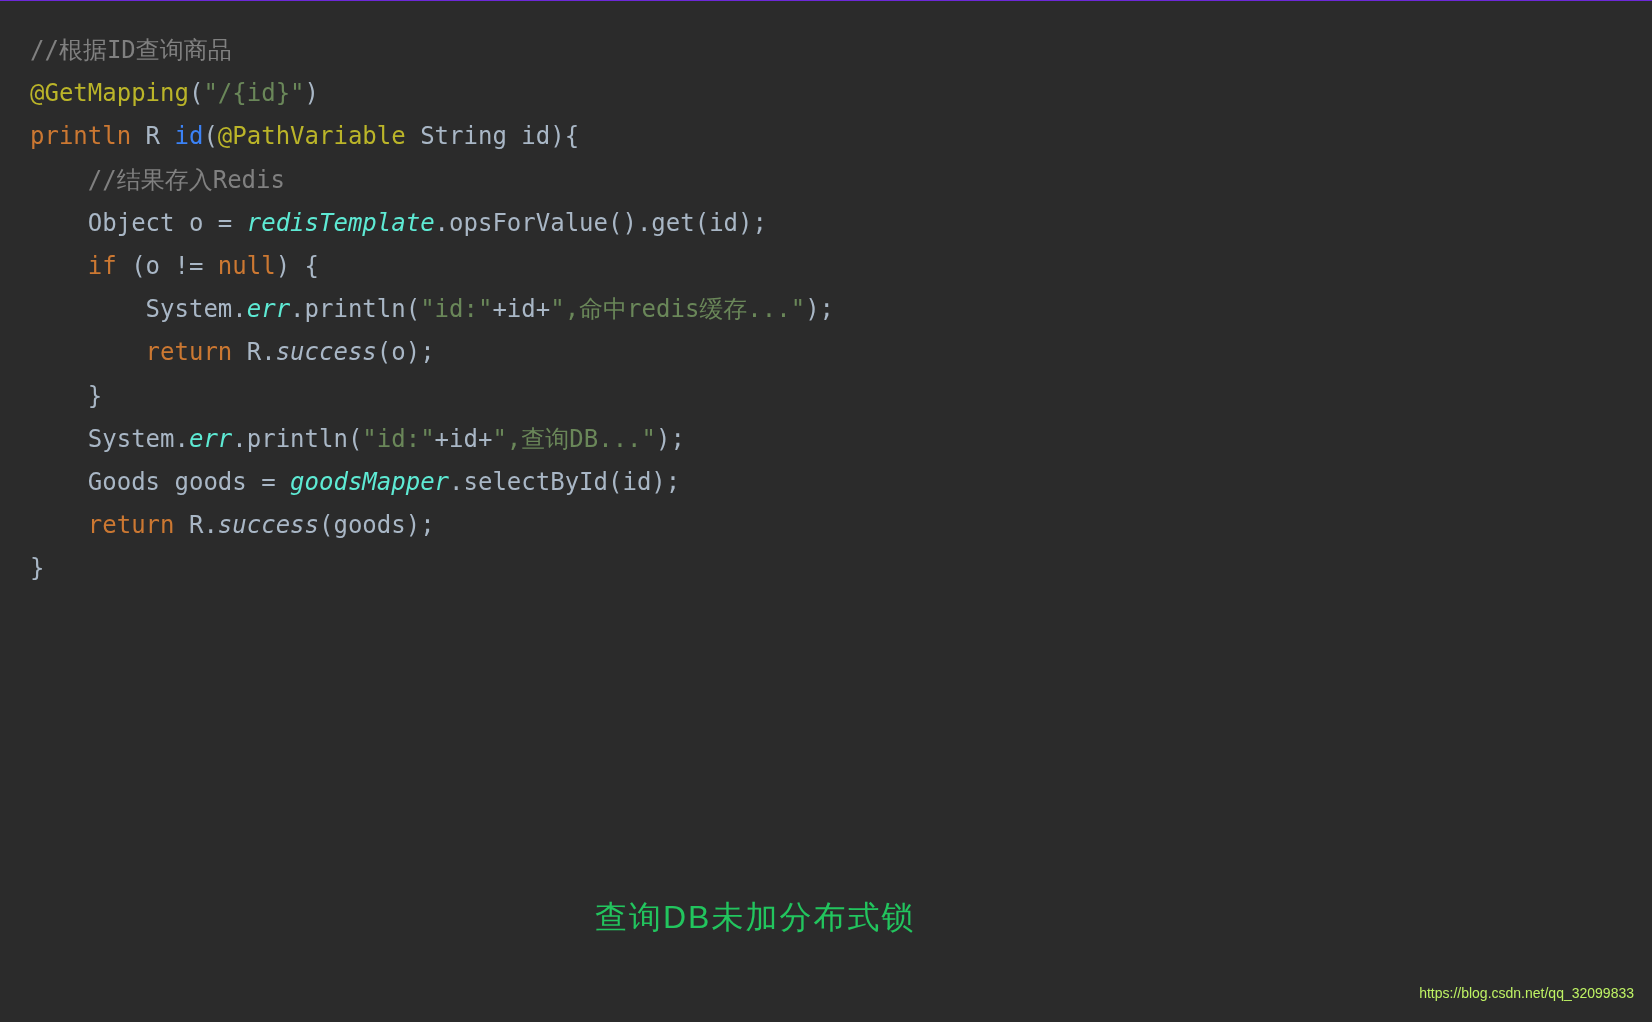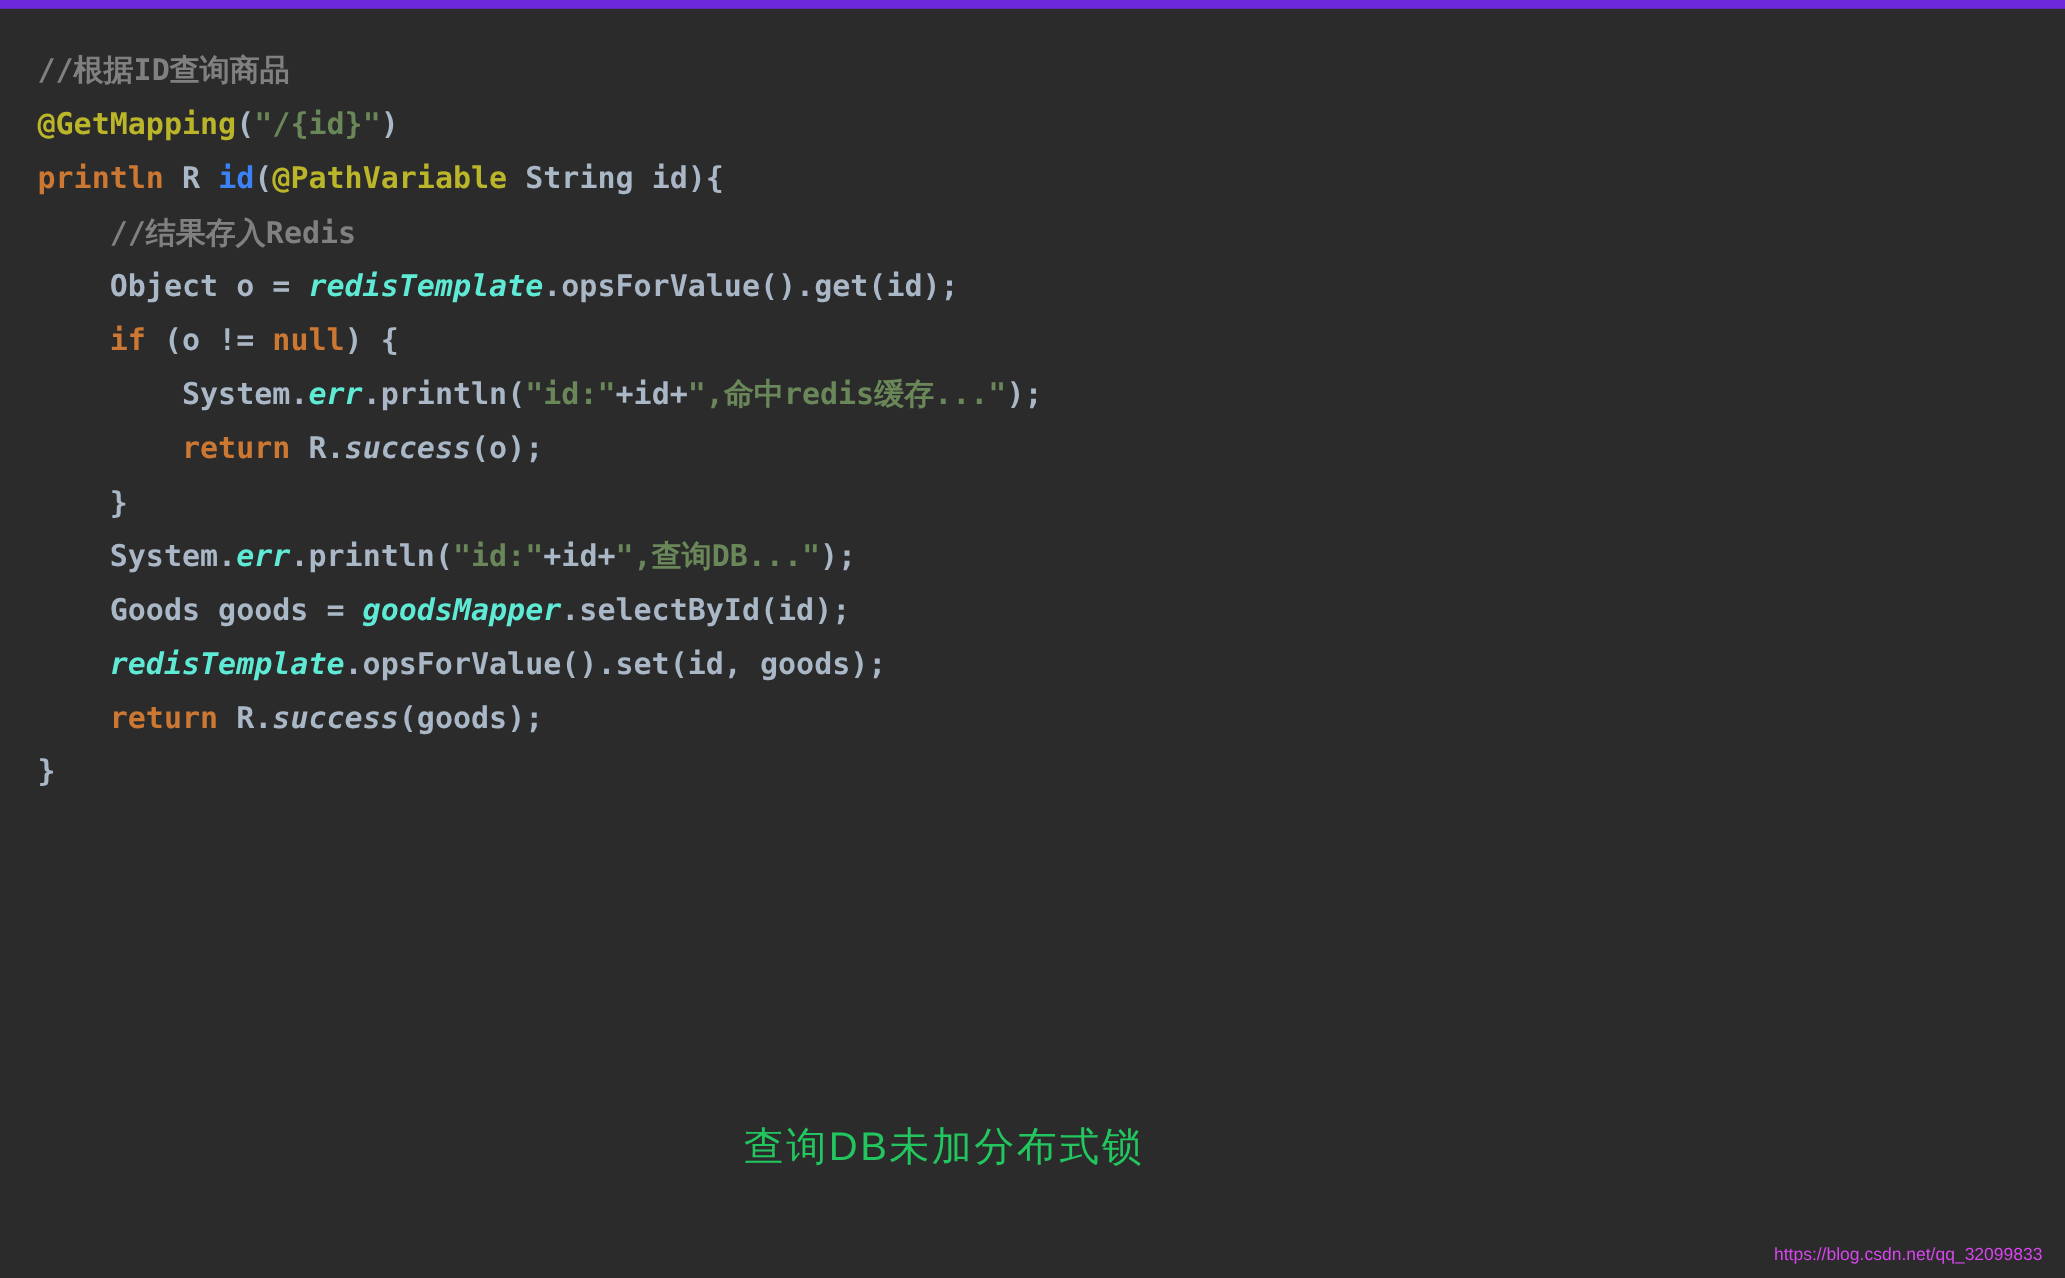--- a/index.html
+++ b/index.html
@@ -13,22 +13,21 @@
       font-size: 24px;
       line-height: 1.8;
       color: #a9b7c6;
       padding: 0;
       width: 1652px;
       height: 1022px;
       position: relative;
     }
     .editor {
       padding: 28px 30px;
-      border-top: 7px solid #6d28d9;
-      font-weight: bold;
+      border-top: 1px solid #6d28d9;
     }
     .comment { color: #808080; }
     .annotation { color: #bbb529; }
     .keyword { color: #cc7832; }
     .method { color: #3b82f6; }
     .string { color: #6a8759; }
     .field-italic { color: #5eead4; font-style: italic; }
     .static-italic { color: #a9b7c6; font-style: italic; }
     .normal { color: #a9b7c6; }
     .line { white-space: pre; }
@@ -37,43 +36,42 @@
       color: #22c55e;
       font-family: 'PingFang SC', 'Microsoft YaHei', sans-serif;
       font-size: 32px;
       font-weight: normal;
       bottom: 75px;
       left: 595px;
       letter-spacing: 2px;
     }
     .watermark {
       position: absolute;
-      bottom: 6px;
+      bottom: 16px;
       right: 18px;
-      color: #d946ef;
+      color: #bef264;
       font-size: 14px;
       font-family: Arial, sans-serif;
     }
   </style>
 </head>
 <body>
 
 <div class="editor">
   <div class="line"><span class="comment">//根据ID查询商品</span></div>
   <div class="line"><span class="annotation">@GetMapping</span><span class="normal">(</span><span class="string">"/{id}"</span><span class="normal">)</span></div>
   <div class="line"><span class="keyword">println </span><span class="normal">R </span><span class="method">id</span><span class="normal">(</span><span class="annotation">@PathVariable </span><span class="normal">String id</span><span class="normal">){</span></div>
   <div class="line"><span class="comment">    //结果存入Redis</span></div>
   <div class="line"><span class="normal">    Object o = </span><span class="field-italic">redisTemplate</span><span class="normal">.opsForValue().get(id);</span></div>
   <div class="line"><span class="keyword">    if </span><span class="normal">(o != </span><span class="keyword">null</span><span class="normal">) {</span></div>
   <div class="line"><span class="normal">        System.</span><span class="field-italic">err</span><span class="normal">.println(</span><span class="string">"id:"</span><span class="normal">+id+</span><span class="string">",命中redis缓存..."</span><span class="normal">);</span></div>
   <div class="line"><span class="keyword">        return </span><span class="normal">R.</span><span class="static-italic">success</span><span class="normal">(o);</span></div>
   <div class="line"><span class="normal">    }</span></div>
   <div class="line"><span class="normal"></span></div>
   <div class="line"><span class="normal">    System.</span><span class="field-italic">err</span><span class="normal">.println(</span><span class="string">"id:"</span><span class="normal">+id+</span><span class="string">",查询DB..."</span><span class="normal">);</span></div>
   <div class="line"><span class="normal">    Goods goods = </span><span class="field-italic">goodsMapper</span><span class="normal">.selectById(id);</span></div>
-  <div class="line"><span class="normal">    </span><span class="field-italic">redisTemplate</span><span class="normal">.opsForValue().set(id, goods);</span></div>
   <div class="line"><span class="keyword">    return </span><span class="normal">R.</span><span class="static-italic">success</span><span class="normal">(goods);</span></div>
   <div class="line"><span class="normal">}</span></div>
 </div>
 
 <div class="annotation-text">查询DB未加分布式锁</div>
 
 <div class="watermark">https://blog.csdn.net/qq_32099833</div>
 
 </body></html>

